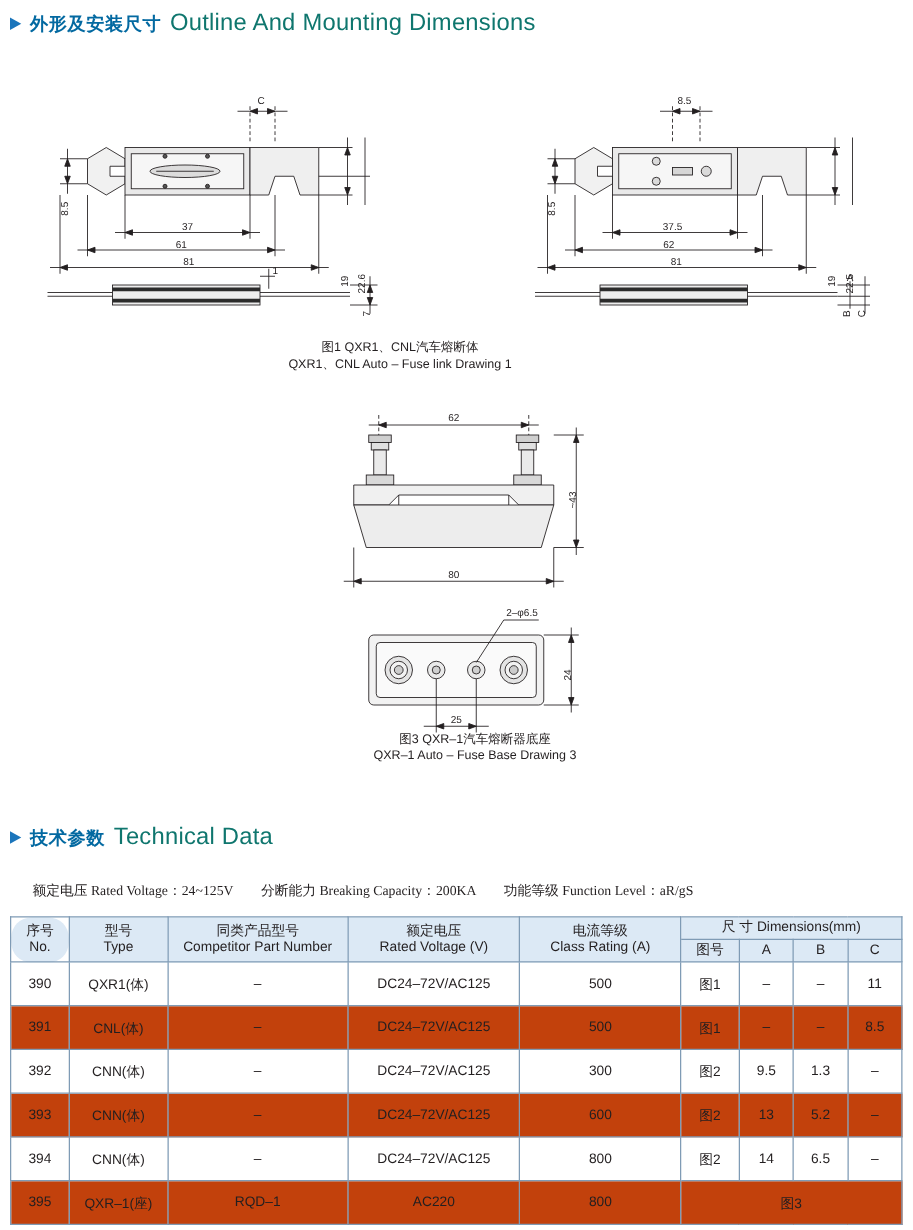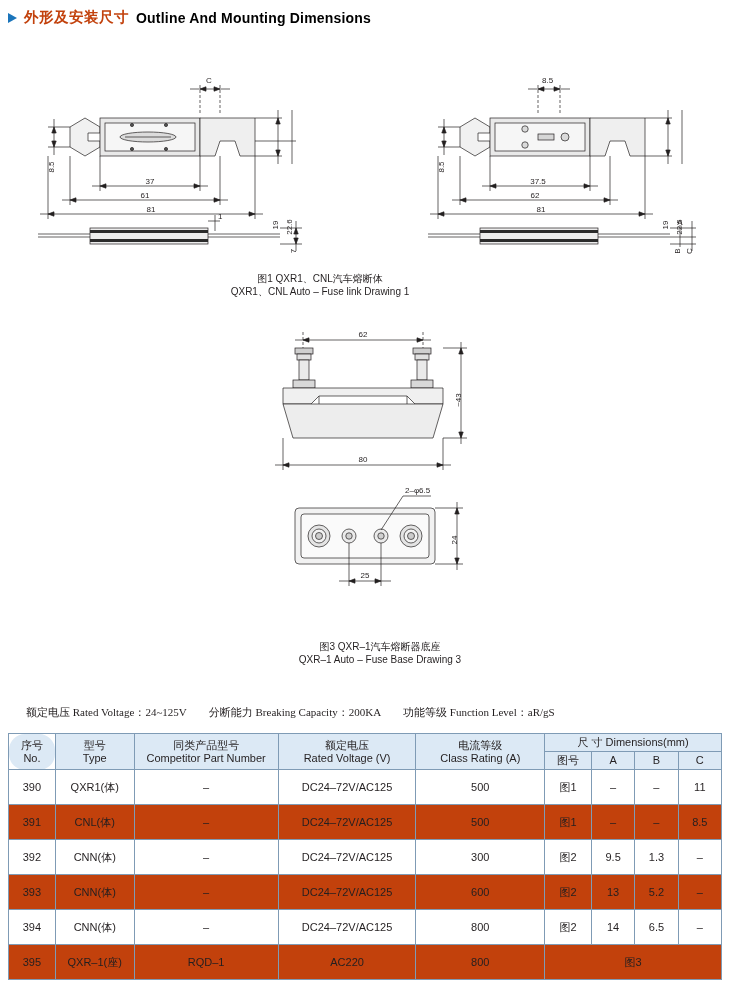--- a/index.html
+++ b/index.html
@@ -17,22 +17,22 @@
   .sec-head{
     display:flex;align-items:center;gap:7px;
     position:absolute;left:8px;
   }
   .tri{
     width:0;height:0;
     border-left:9px solid #1b75bb;
     border-top:5.5px solid transparent;
     border-bottom:5.5px solid transparent;
   }
-  .sec-cn{font-size:14.5px;font-weight:bold;color:#c2410c;letter-spacing:.5px;}
-  .sec-en{font-size:14px;font-weight:bold;color:#000000;letter-spacing:.2px;}
+  .sec-cn{font-size:14.5px;font-weight:bold;color:#0369a1;letter-spacing:.5px;}
+  .sec-en{font-size:19px;font-weight:normal;color:#0f766e;letter-spacing:.2px;}
 
   
   .draw{position:absolute;}
   .cap{
     position:absolute;text-align:center;font-size:10px;line-height:13px;color:#231f20;
     width:300px;
   }
 
   
   .td-line{
@@ -309,25 +309,30 @@
     </g>
     <g font-family="Liberation Sans, sans-serif" font-size="8" fill="#231f20">
       <text x="108" y="19" text-anchor="middle">62</text>
       <text x="206" y="82" text-anchor="middle" transform="rotate(-90 206 82)">~43</text>
       <text x="108" y="144" text-anchor="middle">80</text>
       <text x="150" y="175">2–φ6.5</text>
       <text x="202" y="222" text-anchor="middle" transform="rotate(-90 202 222)">24</text>
       <text x="110" y="260" text-anchor="middle">25</text>
     </g>
   </svg>
-  <div class="cap" style="left:230px;top:640px;">
+  <div class="cap" style="left:230px;top:585px;">
     <div>图3 QXR–1汽车熔断器底座</div>
     <div>QXR–1 Auto – Fuse Base Drawing 3</div>
   </div>
 
+  <div class="sec-head" style="top:659px;">
+    <span class="tri"></span>
+    <span class="sec-cn">技术参数</span>
+    <span class="sec-en">Technical  Data</span>
+  </div>
 
   <div class="td-line">
     <span>额定电压 Rated Voltage：</span><span>24~125V</span><span class="gap1"></span><span>分断能力 Breaking Capacity：</span><span>200KA</span><span class="gap2"></span><span>功能等级 Function Level：</span><span>aR/gS</span>
   </div>
 
   <table class="spec">
     <thead>
       <tr>
         <th class="c-no" rowspan="2">
           <div>序号</div>

